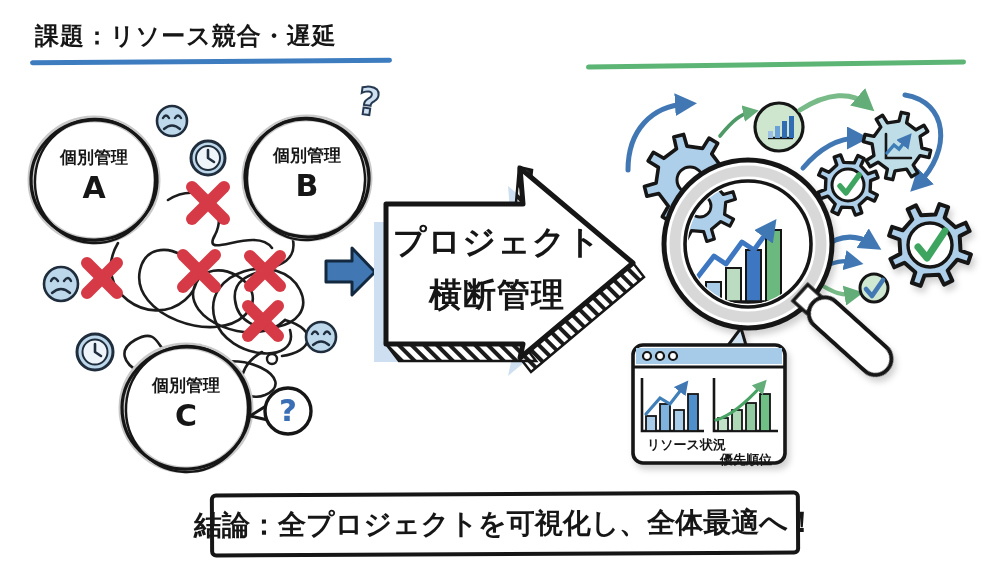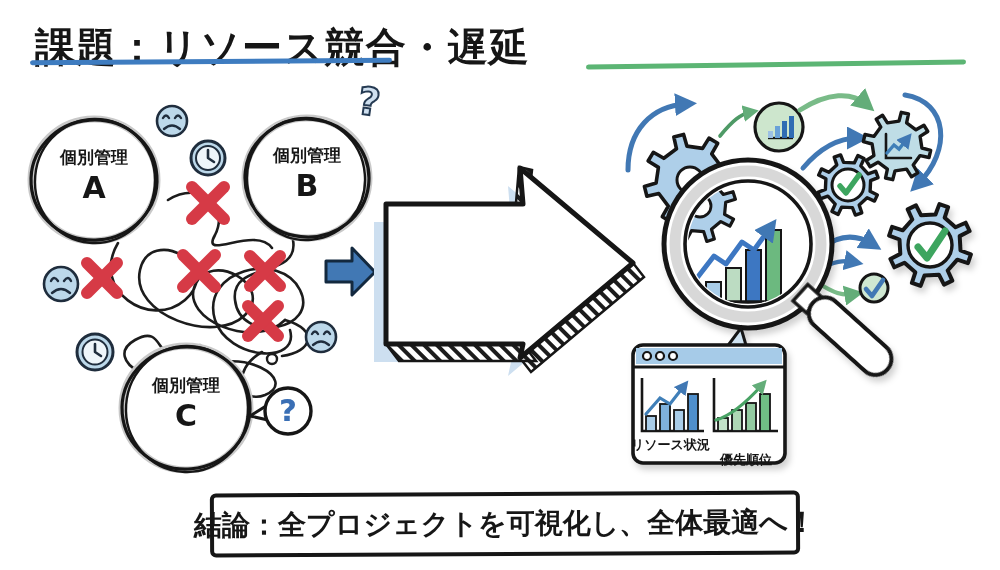--- a/index.html
+++ b/index.html
@@ -1,19 +1,19 @@
 <!DOCTYPE html>
 <html><head>
 <meta charset="utf-8">
 <style>
   html,body{margin:0;padding:0;background:#fff;}
   #stage{position:relative;width:1000px;height:570px;background:#ffffff;overflow:hidden;
          font-family:"DejaVu Sans","Liberation Sans",sans-serif;color:#161616;}
   .abs{position:absolute;}
-  .title{font-size:40px;font-weight:700;letter-spacing:1px;white-space:nowrap;}
+  .title{font-size:24px;font-weight:700;letter-spacing:1px;white-space:nowrap;}
   .underline{height:5px;border-radius:3px;}
   .node-label{text-align:center;line-height:1.1;}
   .node-label .nm{font-size:17px;font-weight:700;display:block;font-family:Liberation Mono, monospace;}
   .node-label .ltr{font-size:30px;font-weight:700;display:block;margin-top:2px;}
   .arrow-text{width:230px;text-align:center;font-size:33px;font-weight:700;line-height:1.6;letter-spacing:1px;}
   .qmark{font-size:38px;font-weight:700;color:#cfe0f0;-webkit-text-stroke:2px #253a52;transform:rotate(8deg);}
   .qmark2{font-size:31px;font-weight:700;color:#3a6fb5;}
   .win-label{font-size:13px;font-weight:700;text-align:center;white-space:nowrap;}
   .banner{display:flex;align-items:center;justify-content:center;background:#fff;
           border:4px solid #161616;border-radius:6px;font-size:28px;font-weight:700;
@@ -248,20 +248,24 @@
     <span class="ltr">B</span>
   </div>
   <div class="abs node-label" style="left:126px;top:378px;width:120px;">
     <span class="nm">個別管理</span>
     <span class="ltr">C</span>
   </div>
 
   <span class="abs qmark" style="left:358px;top:80px;">?</span>
   <span class="abs qmark2" style="left:279px;top:392px;">?</span>
 
-
-  <div class="abs win-label" style="left:631px;top:436px;width:78px;">リソース状況</div>
+  <div class="abs arrow-text" style="left:382px;top:216px;">
+    <div>プロジェクト</div>
+    <div>横断管理</div>
+  </div>
+
+  <div class="abs win-label" style="left:631px;top:436px;width:78px;padding-left:16px;">リソース状況</div>
   <div class="abs win-label" style="left:710px;top:451px;width:72px;">優先順位</div>
 
   <div class="abs banner" style="left:210px;top:492px;width:582px;height:56px;">
     <span>結論：全プロジェクトを可視化し、全体最適へ！</span>
   </div>
 </div>
 
 </body></html>

